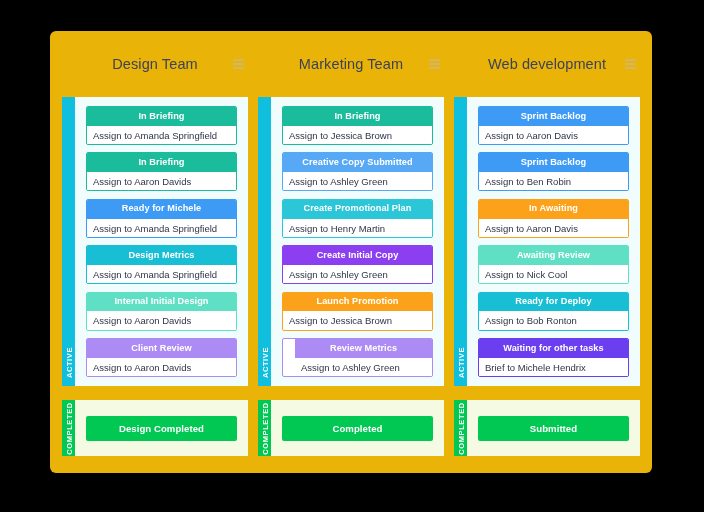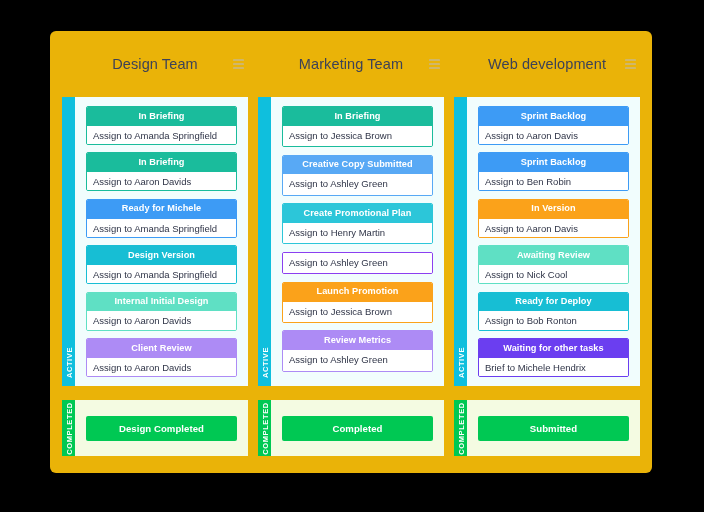--- a/index.html
+++ b/index.html
@@ -193,21 +193,21 @@
             </div>
             <div class="task-card" style="border-color: rgb(26, 188, 156);">
               <div class="task-head" style="background: rgb(26, 188, 156);">In Briefing</div>
               <div class="task-body">Assign to Aaron Davids</div>
             </div>
             <div class="task-card" style="border-color: rgb(61, 155, 245);">
               <div class="task-head" style="background: rgb(61, 155, 245);">Ready for Michele</div>
               <div class="task-body">Assign to Amanda Springfield</div>
             </div>
             <div class="task-card" style="border-color: rgb(23, 190, 212);">
-              <div class="task-head" style="background: rgb(23, 190, 212);">Design Version</div>
+              <div class="task-head" style="background: rgb(23, 190, 212);">Design Metrics</div>
               <div class="task-body">Assign to Amanda Springfield</div>
             </div>
             <div class="task-card" style="border-color: rgb(95, 224, 196);">
               <div class="task-head" style="background: rgb(95, 224, 196);">Internal Initial Design</div>
               <div class="task-body">Assign to Aaron Davids</div>
             </div>
             <div class="task-card" style="border-color: rgb(173, 139, 245);">
               <div class="task-head" style="background: rgb(173, 139, 245);">Client Review</div>
               <div class="task-body">Assign to Aaron Davids</div>
             </div>
@@ -242,27 +242,28 @@
             </div>
             <div class="task-card" style="border-color: rgb(88, 169, 245);">
               <div class="task-head" style="background: rgb(88, 169, 245);">Creative Copy Submitted</div>
               <div class="task-body">Assign to Ashley Green</div>
             </div>
             <div class="task-card" style="border-color: rgb(44, 198, 217);">
               <div class="task-head" style="background: rgb(44, 198, 217);">Create Promotional Plan</div>
               <div class="task-body">Assign to Henry Martin</div>
             </div>
             <div class="task-card" style="border-color: rgb(139, 63, 240);">
+              <div class="task-head" style="background: rgb(139, 63, 240);">Create Initial Copy</div>
               <div class="task-body">Assign to Ashley Green</div>
             </div>
             <div class="task-card" style="border-color: rgb(251, 162, 26);">
               <div class="task-head" style="background: rgb(251, 162, 26);">Launch Promotion</div>
               <div class="task-body">Assign to Jessica Brown</div>
             </div>
-            <div class="task-card" style="border-color: rgb(173, 139, 245);">
+            <div class="task-card" style="border-color: rgb(173, 139, 245); padding-left: 12px;">
               <div class="task-head" style="background: rgb(173, 139, 245);">Review Metrics</div>
               <div class="task-body">Assign to Ashley Green</div>
             </div>
           </div>
         </div>
         <div class="completed-section" style="background: rgb(244, 251, 226);">
           <div class="side-tab completed-tab" style="background: rgb(0, 200, 83);">
             <span class="side-tab-label">COMPLETED</span>
           </div>
           <div class="completed-wrap">
@@ -286,21 +287,21 @@
           <div class="cards-wrap">
             <div class="task-card" style="border-color: rgb(61, 155, 245);">
               <div class="task-head" style="background: rgb(61, 155, 245);">Sprint Backlog</div>
               <div class="task-body">Assign to Aaron Davis</div>
             </div>
             <div class="task-card" style="border-color: rgb(61, 155, 245);">
               <div class="task-head" style="background: rgb(61, 155, 245);">Sprint Backlog</div>
               <div class="task-body">Assign to Ben Robin</div>
             </div>
             <div class="task-card" style="border-color: rgb(251, 162, 26);">
-              <div class="task-head" style="background: rgb(251, 162, 26);">In Version</div>
+              <div class="task-head" style="background: rgb(251, 162, 26);">In Awaiting</div>
               <div class="task-body">Assign to Aaron Davis</div>
             </div>
             <div class="task-card" style="border-color: rgb(95, 224, 196);">
               <div class="task-head" style="background: rgb(95, 224, 196);">Awaiting Review</div>
               <div class="task-body">Assign to Nick Cool</div>
             </div>
             <div class="task-card" style="border-color: rgb(23, 190, 212);">
               <div class="task-head" style="background: rgb(23, 190, 212);">Ready for Deploy</div>
               <div class="task-body">Assign to Bob Ronton</div>
             </div>

